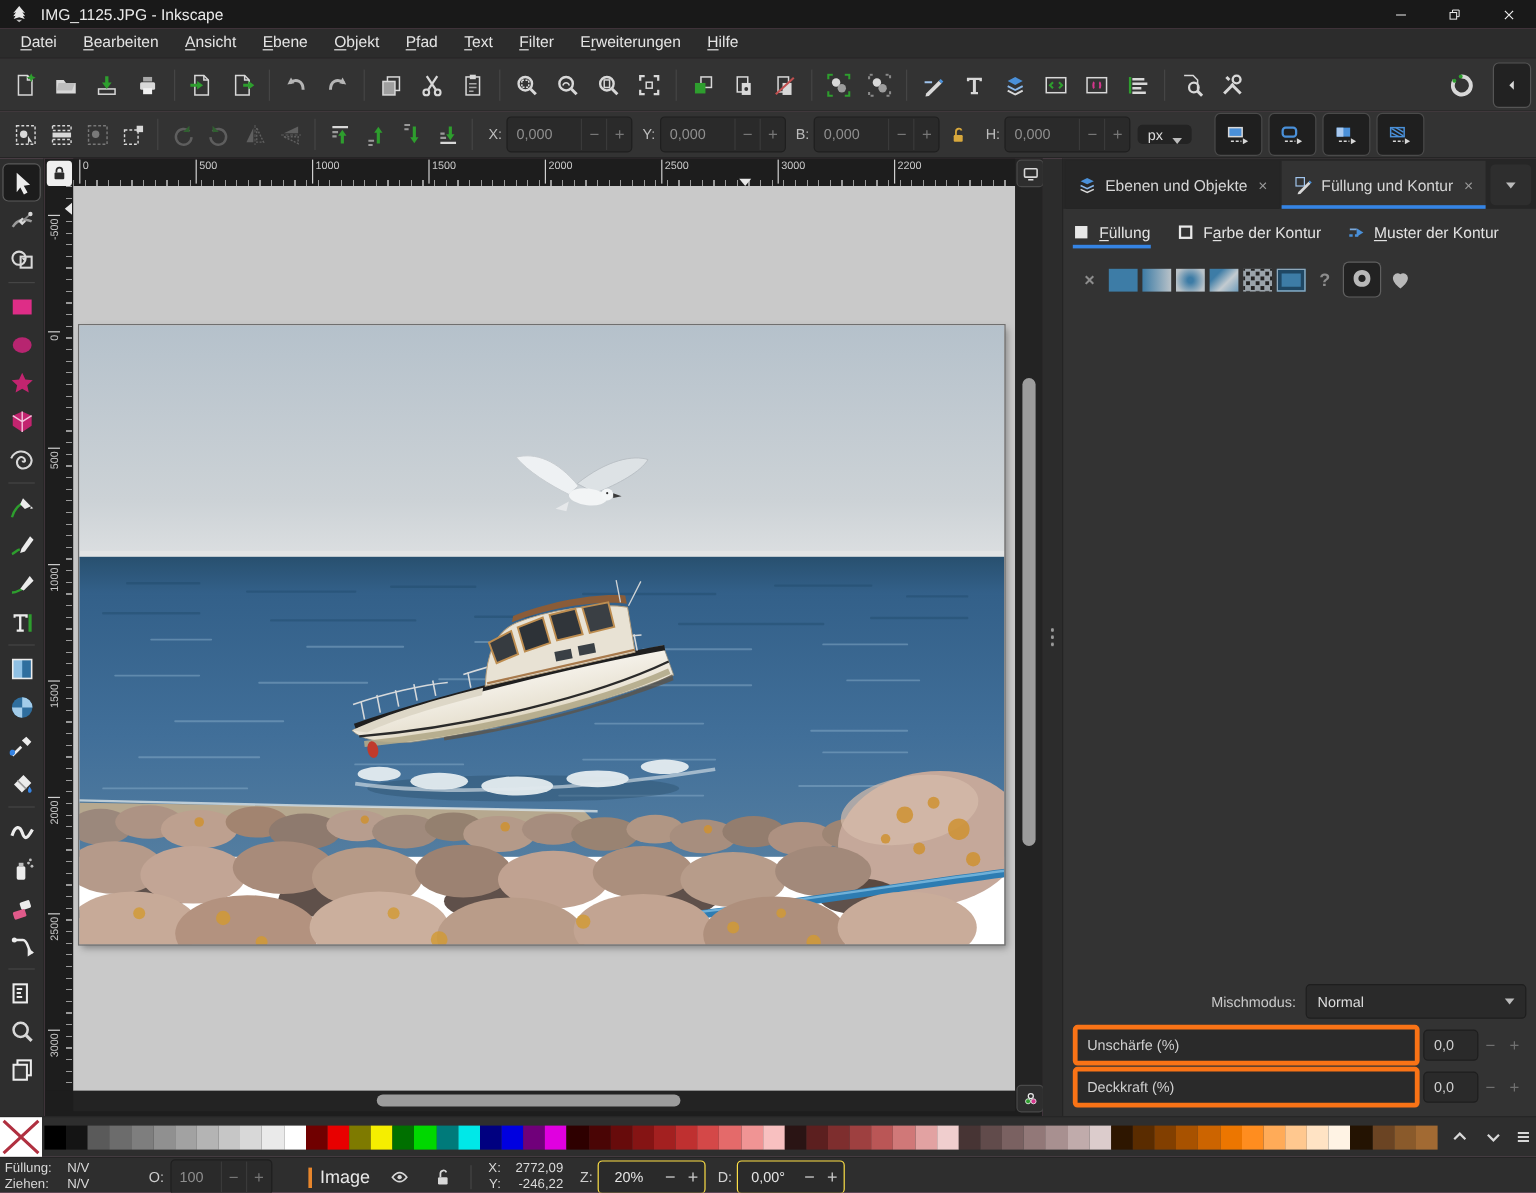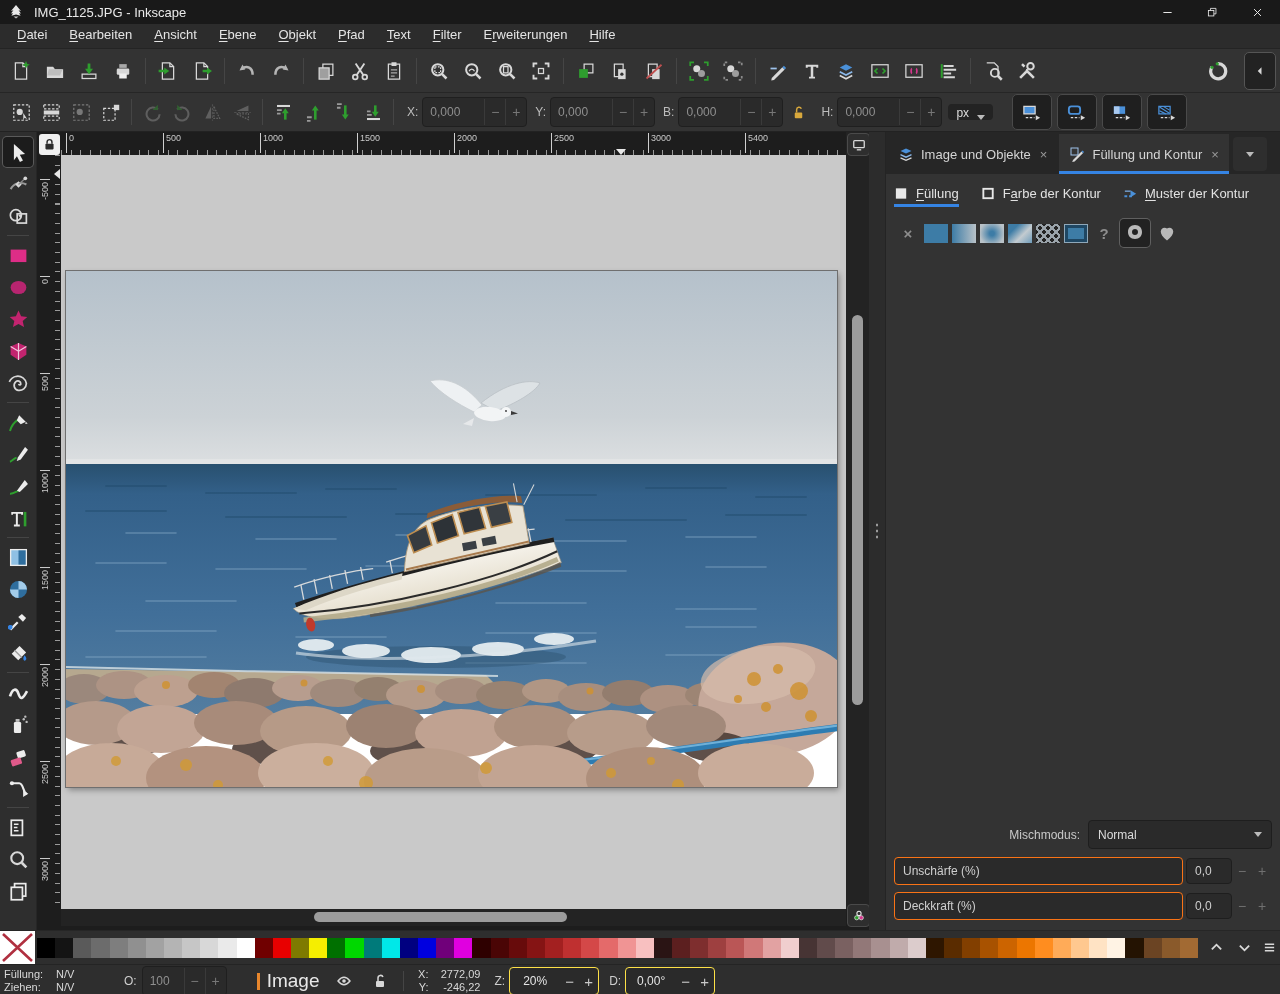--- a/index.html
+++ b/index.html
@@ -119,41 +119,41 @@
   .fillrule svg{width:20px;height:20px}
   .fillrule.active{background:#222;box-shadow:0 0 0 1px #606060}
   #dockmsg{font-weight:bold;color:#f0f0f0;margin:8px 0 0 1px}
   #dockbody .spacer{flex:1}
   #blendrow{display:flex;align-items:center;justify-content:flex-end;margin-bottom:8px}
   #blendrow .blbl{color:#c9c9c9;margin-right:8px}
   .dropdown{width:164px;height:27px;background:#2a2a2a;border:1px solid #1e1e1e;border-radius:4px;
             display:flex;align-items:center;padding:0 9px;justify-content:space-between}
   .dropdown .dv{color:#dcdcdc}
   .sliderrow{display:flex;align-items:center;height:28px;margin-bottom:7px}
-  .sliderbox{flex:1;height:26px;background:#2a2a2a;border:1px solid #f97316;border-radius:4px;display:flex;align-items:center;padding-left:8px;color:#cfcfcf}
+  .sliderbox{flex:1;height:26px;background:#2a2a2a;border:4px solid #f97316;border-radius:4px;display:flex;align-items:center;padding-left:8px;color:#cfcfcf}
   .sliderval{width:46px;height:26px;background:#2a2a2a;border:1px solid #1e1e1e;border-radius:4px;margin-left:3px;
              display:flex;align-items:center;justify-content:flex-start;padding-left:8px;color:#cfcfcf;box-sizing:border-box}
   .srbtn{width:20px;text-align:center;color:#707070;font-size:14px}
 
   
   #palettebar{height:33px;background:#2e2e2e;display:flex;align-items:center;border-top:1px solid #262626}
   #noneswatch{width:35px;height:33px;background:#fff;flex:none;display:flex;align-items:center;justify-content:center}
   #noneswatch svg{width:33px;height:31px}
   #swatches{display:flex;height:20px;flex:1;margin:0 4px 0 2px;min-width:0}
   .swatch{flex:1;min-width:0;height:20px}
   .palbtn{width:28px;height:24px;display:flex;align-items:center;justify-content:center;flex:none}
   .palbtn svg{width:13px;height:13px}
 
   
   #statusbar{height:32px;background:#2e2e2e;display:flex;align-items:center;border-top:1px solid #242424;font-size:12px;color:#cfcfcf}
   #stylestack{display:grid;grid-template-columns:52px 40px;font-size:11px;line-height:13px;padding-left:4px;color:#d8d8d8}
   #opacitygrp{display:flex;align-items:center;margin-left:28px}
   #opacitygrp .olbl{margin-right:5px;color:#cfcfcf}
   #layerbar{width:3px;height:17px;background:#e8862c;margin:0 7px 0 30px}
-  #layerlabel{color:#e8e8e8;font-size:19px}
+  #layerlabel{color:#e8e8e8;font-size:15px}
   .sbico{width:22px;height:22px;display:flex;align-items:center;justify-content:center;margin-left:14px}
   .sbico svg{width:16px;height:16px}
   #hintsep{width:1px;height:20px;background:#454545;margin:0 10px 0 12px}
   #hint{flex:1;white-space:nowrap;overflow:hidden;color:#d2d2d2}
   #hint b{color:#f0f0f0}
   #coordstack{display:grid;grid-template-columns:14px 52px;font-size:11px;line-height:13px;text-align:right;margin-right:8px;color:#d8d8d8}
   .zspin{display:flex;align-items:center;background:#2a2a2a;border:1px solid #fde047;border-radius:4px;height:26px;margin:0 4px}
   .zspin .zv{padding:0 6px;min-width:38px;text-align:center;color:#e4e4e4}
   .zspin .zb{width:19px;text-align:center;color:#c9c9c9;font-size:15px}
   .zdlbl{color:#cfcfcf;margin-left:6px}
@@ -735,21 +735,21 @@
       </div>
       <div id="hruler">
         <div id="hmarker" style="left:555px"></div>
       <span class="hrlabel" style="left: 5px;">0</span>
           <span class="hrlabel" style="left: 102px;">500</span>
           <span class="hrlabel" style="left: 199px;">1000</span>
           <span class="hrlabel" style="left: 296px;">1500</span>
           <span class="hrlabel" style="left: 393px;">2000</span>
           <span class="hrlabel" style="left: 490px;">2500</span>
           <span class="hrlabel" style="left: 587px;">3000</span>
-          <span class="hrlabel" style="left: 684px;">5400</span>
+          <span class="hrlabel" style="left: 684px;">2200</span>
         </div>
       <div id="vruler">
         <div id="vmarker" style="top:14px"></div>
       <span class="vrlabel" style="top: 24px;">-500</span>
           <span class="vrlabel" style="top: 121px;">0</span>
           <span class="vrlabel" style="top: 218px;">500</span>
           <span class="vrlabel" style="top: 315px;">1000</span>
           <span class="vrlabel" style="top: 412px;">1500</span>
           <span class="vrlabel" style="top: 509px;">2000</span>
           <span class="vrlabel" style="top: 606px;">2500</span>
@@ -958,21 +958,21 @@
       </div>
 
     <div id="dock">
       <div id="docktabs">
           <span class="docktab">
             <svg viewBox="0 0 16 16">
               <path d="M2.5 5L8 2.4 13.5 5 8 7.6z" fill="#4a90d9"></path>
               <path d="M2.5 8.6L8 11.2l5.5-2.6" stroke="#8ab8ea" fill="none" stroke-width="1.3"></path>
               <path d="M2.5 11.8L8 14.4l5.5-2.6" stroke="#d8d8d8" fill="none" stroke-width="1.3"></path>
             </svg>
-            <span>Image und Objekte</span>
+            <span>Ebenen und Objekte</span>
             <span class="closex">×</span>
           </span>
           <span class="docktab active">
             <svg viewBox="0 0 16 16">
               <rect x="2" y="2" width="7" height="7" fill="none" stroke="#9fc3ec"></rect>
               <path d="M4 14L12.5 5.5l1.6 1.6L5.6 15.6 3.2 16z" fill="#d8d8d8"></path>
               <path d="M12.5 5.5l1.6 1.6 1-1-1.6-1.6z" fill="#4a90d9"></path>
             </svg>
             <span>Füllung und Kontur</span>
             <span class="closex">×</span>

